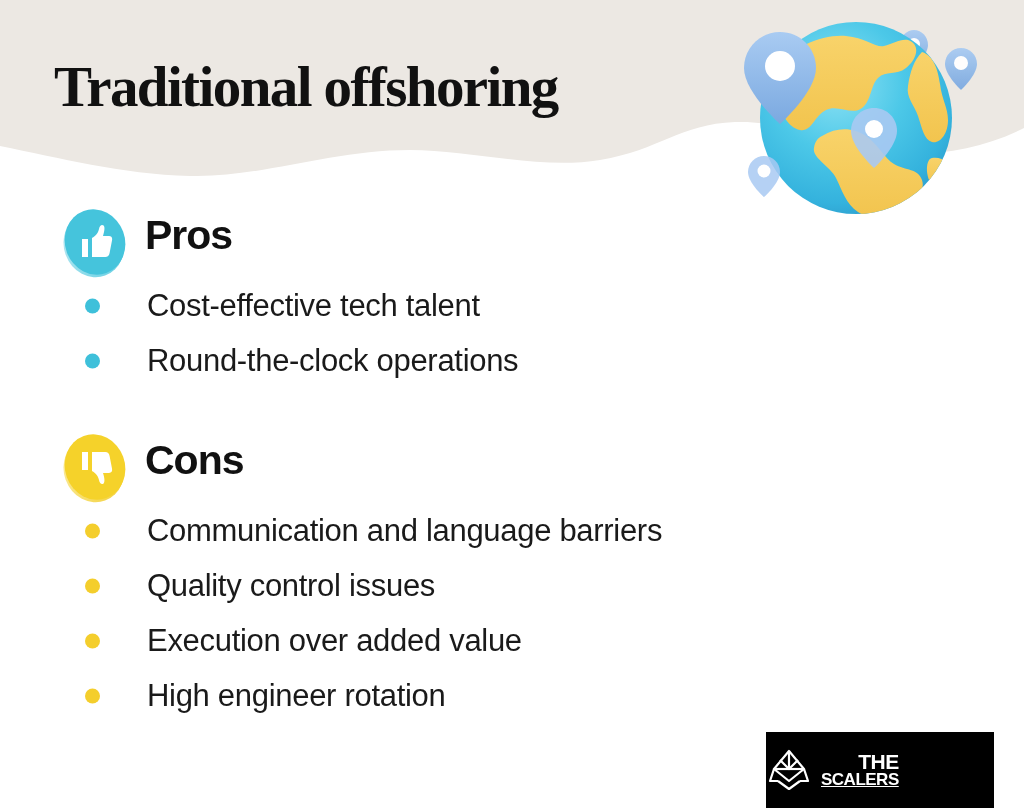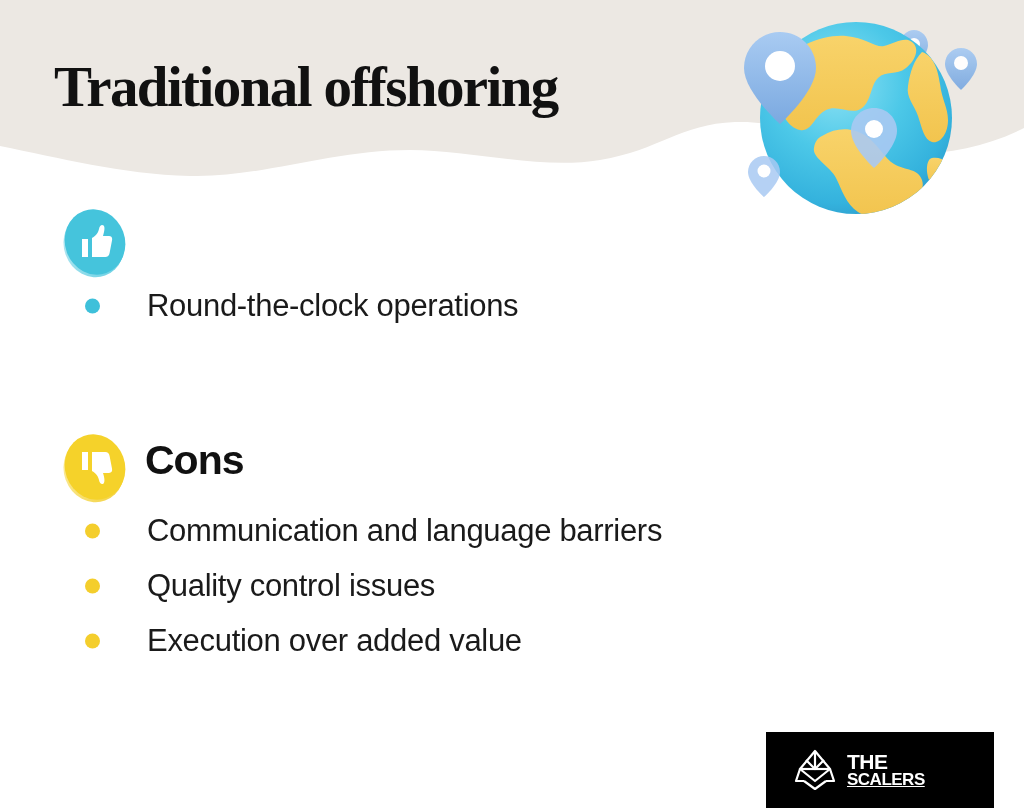--- a/index.html
+++ b/index.html
@@ -128,22 +128,22 @@
   
   .brand-logo {
     position: absolute;
     left: 766px;
     top: 732px;
     width: 228px;
     height: 76px;
     background: #000000;
     display: flex;
     align-items: center;
-    padding-left: 26px;
     box-sizing: border-box;
+    text-align: right;
   }
   .brand-mark {
     width: 46px;
     height: 44px;
     flex: none;
   }
   .brand-mark svg { display: block; }
   .brand-text {
     margin-left: 9px;
     color: #ffffff;
@@ -252,22 +252,27 @@
           <g transform="rotate(-20 37 37)">
             <ellipse cx="35" cy="39" rx="30" ry="33" fill="url(#prosEdge)"></ellipse>
             <ellipse cx="37" cy="37" rx="30" ry="33" fill="#45c4dc"></ellipse>
             <g transform="translate(37,37) rotate(20) translate(-37,-37)">
               <path d="M30,34 L30,52 L24,52 L24,34 Z" fill="#ffffff"></path>
               <path d="M34,52 L34,33 C34,33 40,30 41,24 C41.6,20.4 44,19 45.6,20.6 C47,22 46.6,26 45,31 L51,31 C53.5,31 54.6,32.8 54,35.4 L51.6,48 C51.2,50.6 49.6,52 47.4,52 Z" fill="#ffffff"></path>
             </g>
           </g>
         </svg>
       </div>
+      <div class="section-title">Pros</div>
     </div>
     <ul class="bullets pros">
+      <li class="bullet-row">
+        <span class="bullet-dot"></span>
+        <span class="bullet-text">Cost-effective tech talent</span>
+      </li>
       <li class="bullet-row">
         <span class="bullet-dot"></span>
         <span class="bullet-text">Round-the-clock operations</span>
       </li>
     </ul>
   </div>
 
   <div class="section" id="section-cons">
     <div class="section-head">
       <div class="badge">
@@ -296,20 +301,24 @@
         <span class="bullet-text">Communication and language barriers</span>
       </li>
       <li class="bullet-row">
         <span class="bullet-dot"></span>
         <span class="bullet-text">Quality control issues</span>
       </li>
       <li class="bullet-row">
         <span class="bullet-dot"></span>
         <span class="bullet-text">Execution over added value</span>
       </li>
+      <li class="bullet-row">
+        <span class="bullet-dot"></span>
+        <span class="bullet-text">High engineer rotation</span>
+      </li>
     </ul>
   </div>
 
   <div class="brand-logo">
     <div class="brand-mark">
       <svg width="46" height="44" viewBox="0 0 46 44" xmlns="http://www.w3.org/2000/svg">
         <g fill="none" stroke="#ffffff" stroke-width="2.2" stroke-linejoin="round">
           <path d="M23,3 L38,21 L23,33 L8,21 Z"></path>
           <path d="M8,21 L4,33 L12,33"></path>
           <path d="M38,21 L42,33 L34,33"></path>

